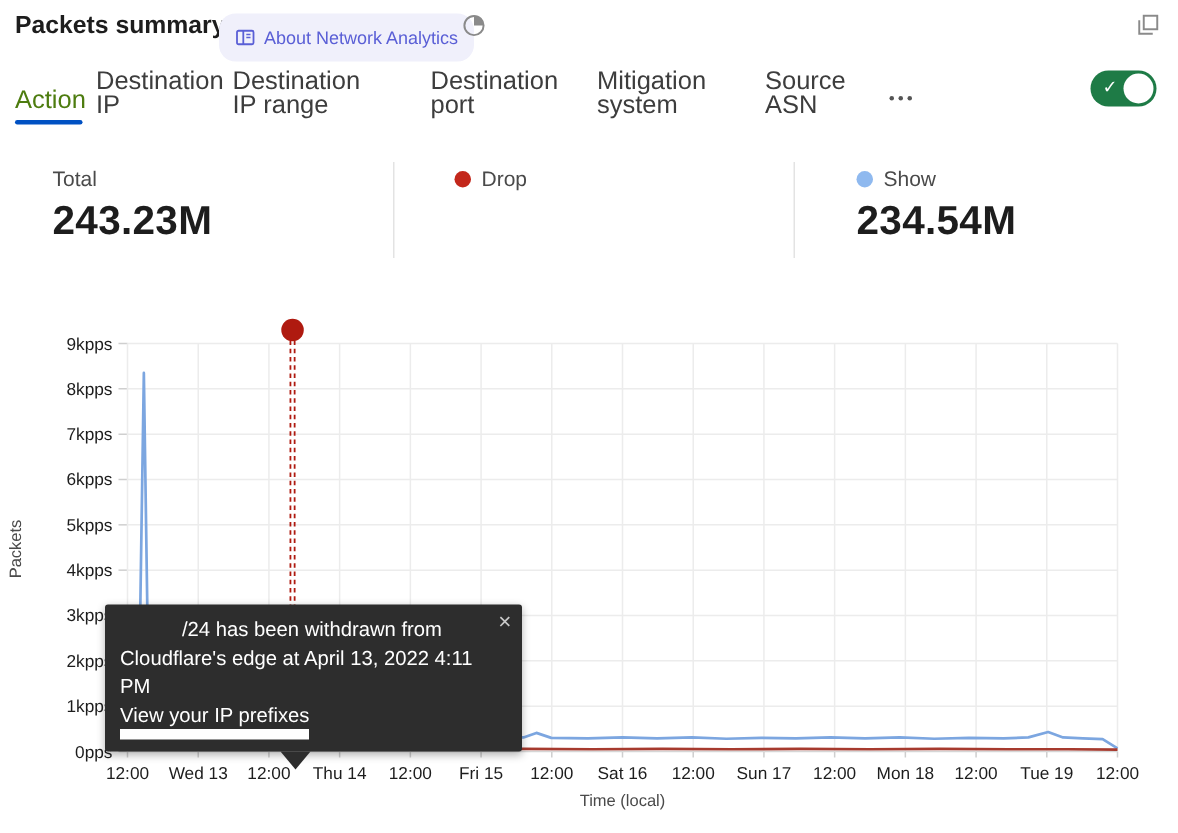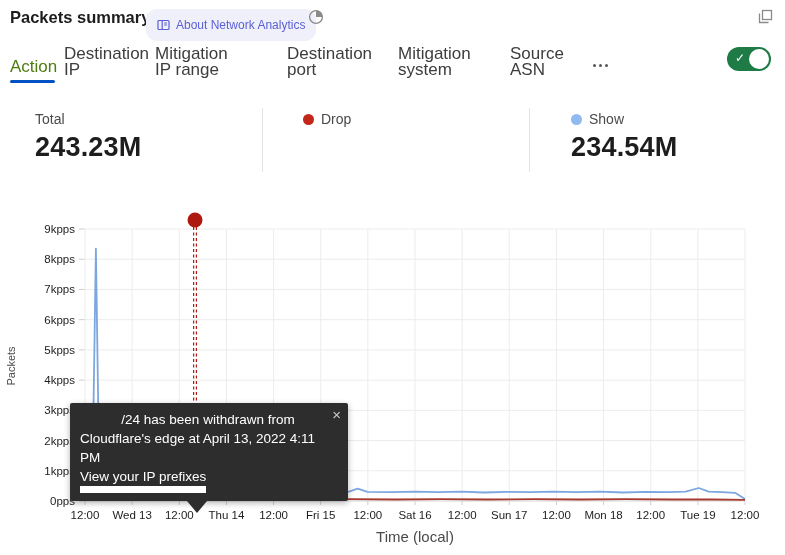--- a/index.html
+++ b/index.html
@@ -30,21 +30,21 @@
   .stat { position:absolute; top:111px;margin-left:25px; }
   .stat .lab { display:flex; align-items:center; gap:7px; font-size:14px; color:#4a4a4a; }
   .stat .dot { width:11px; height:11px; border-radius:50%; }
   .stat .val { margin-top:5px; font-size:27px; font-weight:600; color:#1d1d1d; letter-spacing:0.2px; }
   .vdiv { position:absolute; top:108px; width:1px; height:64px; background:#e3e3e3; }
 
   
   #chart-svg { position:absolute; left:0; top:205px; }
   .ylab { position:absolute; left:-24px; top:360px; width:70px; text-align:center; transform:rotate(-90deg);
           font-size:11px; color:#4a4a4a; }
-  .xlab { position:absolute; left:315px; top:528px; width:200px; text-align:center; font-size:15px; color:#4a4a4a; }
+  .xlab { position:absolute; left:315px; top:528px; width:200px; text-align:center; font-size:11px; color:#4a4a4a; }
 
   
   .tooltip { position:absolute; left:70px; top:403px; width:278px; background:#2d2d2d; color:#fff;
              border-radius:2px; padding:7px 10px 8px 10px; font-size:13.5px; line-height:19px;
              box-shadow:0 2px 6px rgba(0,0,0,0.3); z-index:5; }
   .tooltip .l1 { text-align:center; padding-right:2px; }
   .tooltip .link { display:inline-block; border-bottom:7px solid #ffffff; cursor:pointer; }
   .tooltip .close { position:absolute; right:7px; top:2px; color:#c9c9c9; font-size:15px; cursor:pointer; }
   .tooltip .caret { position:absolute; left:117px; top:100%; width:0; height:0;
                     border-left:10px solid transparent; border-right:10px solid transparent;
@@ -75,21 +75,21 @@
   </span>
   <span class="popout-icon">
     <svg width="15" height="15" viewBox="0 0 15 15">
         <rect x="4.5" y="1.5" width="9" height="9" fill="none" stroke="#8a8a8a" stroke-width="1.3"></rect>
         <path d="M1.5 4.5 V13.5 H10.5" fill="none" stroke="#8a8a8a" stroke-width="1.3"></path>
       </svg>
   </span>
 
   <div class="tab single active" style="left:10px;">Action</div>
   <div class="tab" style="left:64px; width:76px;">Destination IP</div>
-  <div class="tab" style="left:155px; width:92px;">Mitigation IP range</div>
+  <div class="tab" style="left:155px; width:92px;">Destination IP range</div>
   <div class="tab" style="left:287px; width:76px;">Destination port</div>
   <div class="tab" style="left:398px; width:70px;">Mitigation system</div>
   <div class="tab" style="left:510px; width:52px;">Source ASN</div>
   <div class="more-dots">
       <i></i>
       <i></i>
       <i></i>
     </div>
   <div class="toggle" id="annot-toggle" style="background: rgb(30, 123, 70);">
     <span class="check">✓</span>

